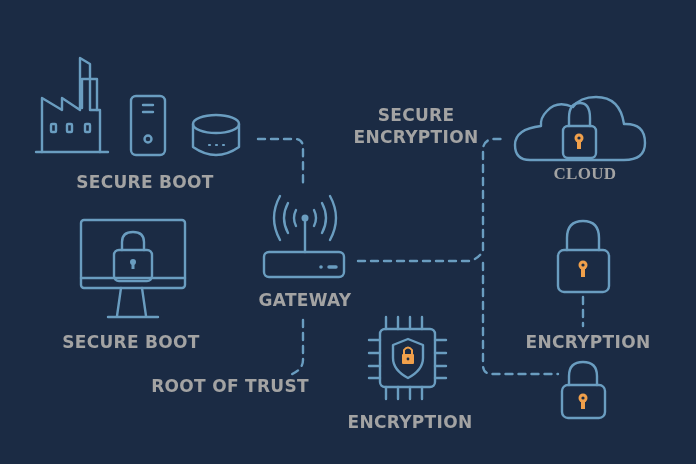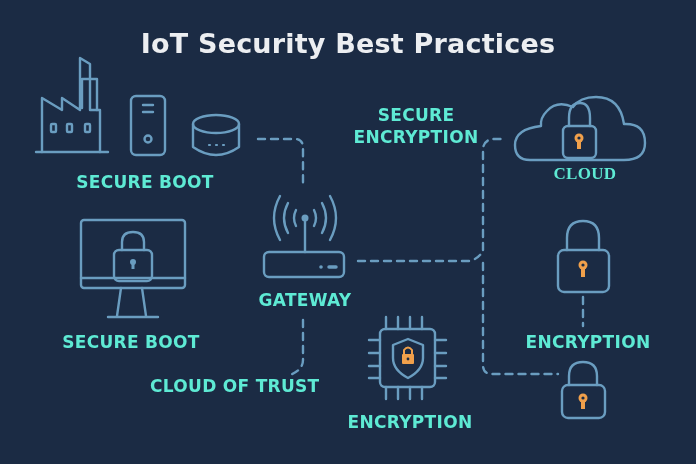--- a/index.html
+++ b/index.html
@@ -1,27 +1,26 @@
 <!DOCTYPE html>
 <html><head>
 <meta charset="utf-8">
 <style>
   html, body { margin:0; padding:0; }
   body { width:696px; height:464px; background:#1b2b44; overflow:hidden; position:relative; font-family:"DejaVu Sans", "Liberation Sans", sans-serif; }
   .canvas { position:absolute; left:0; top:0; width:696px; height:464px; }
   .title { position:absolute; left:0; width:696px; top:28px; text-align:center; color:#eceef1; font-size:27px; font-weight:bold; letter-spacing:0.2px; }
-  .lbl { position:absolute; color:#5eead4; font-weight:bold; font-size:17px; text-align:center; white-space:nowrap; letter-spacing:0.3px; }
+  .lbl { position:absolute; color:#a3a3a3; font-weight:bold; font-size:17px; text-align:center; white-space:nowrap; letter-spacing:0.3px; }
   svg { position:absolute; left:0; top:0; }
 </style>
 </head>
 <body>
 
 <div class="canvas">
 
-  <div class="title">IoT Security Best Practices</div>
 
   <svg width="696" height="464" viewBox="0 0 696 464">
     <g fill="none" stroke="#6a9dc0" stroke-width="2.4" stroke-linecap="round" stroke-linejoin="round">
 
       <g stroke-dasharray="7 6">
         <path d="M258 139 H295 Q303 139 303 148 V188"></path>
         <path d="M358 261 H470 Q480 258 483 250"></path>
         <path d="M483 250 V150 Q483 141 492 139 H505"></path>
         <path d="M483 263 V365 Q483 374 492 374 H558"></path>
         <path d="M303 320 V360 Q303 370 290 375"></path>
@@ -121,20 +120,20 @@
   <div class="lbl" style="left:50px; top:172px; width:190px;">SECURE BOOT</div>
   <div class="lbl" style="left:36px; top:332px; width:190px;">SECURE BOOT</div>
   <div class="lbl" style="left:240px; top:290px; width:130px;">GATEWAY</div>
 
   <div class="lbl" style="left:336px; top:104px; width:160px; line-height:22px;">
     <div>SECURE</div>
     <div>ENCRYPTION</div>
   </div>
 
   <div class="lbl" style="left:150px; top:374px; width:160px; line-height:24px;">
-    <div>CLOUD OF TRUST</div>
+    <div>ROOT OF TRUST</div>
   </div>
 
   <div class="lbl" style="left:330px; top:412px; width:160px;">ENCRYPTION</div>
   <div class="lbl" style="left:520px; top:164px; width:130px;font-family:Liberation Serif, serif;">CLOUD</div>
   <div class="lbl" style="left:508px; top:332px; width:160px;">ENCRYPTION</div>
 
 </div>
 
 </body></html>

